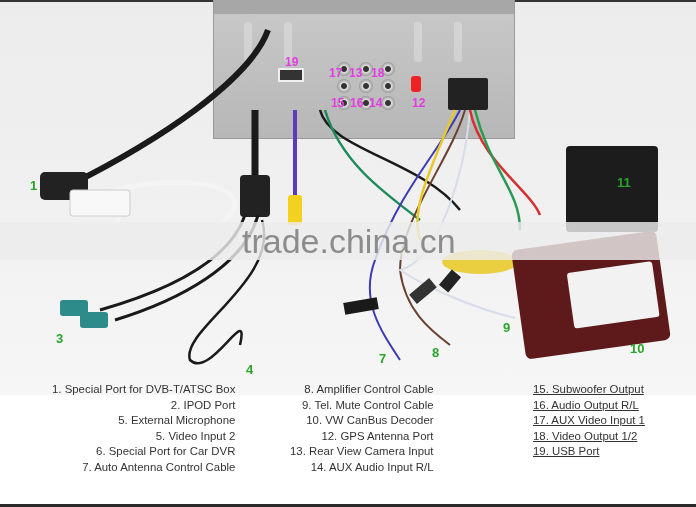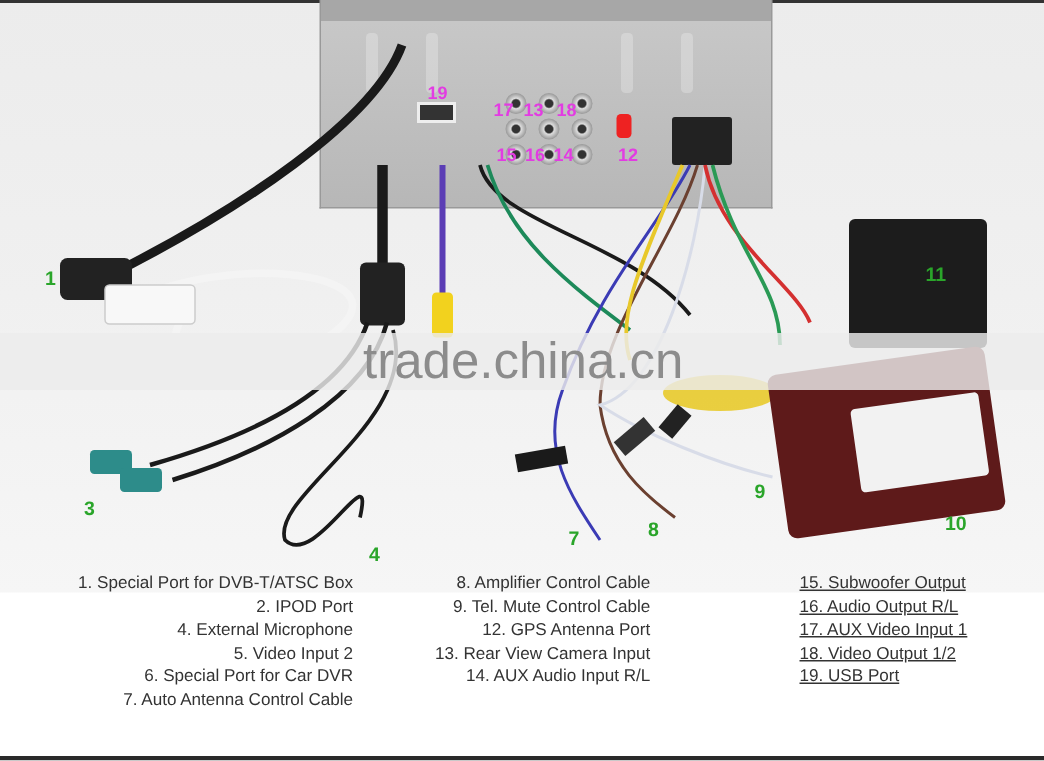--- a/index.html
+++ b/index.html
@@ -108,29 +108,30 @@
   <div class="num pink" style="left:371px;top:66px">18</div>
   <div class="num pink" style="left:331px;top:96px">15</div>
   <div class="num pink" style="left:350px;top:96px">16</div>
   <div class="num pink" style="left:369px;top:96px">14</div>
   <div class="num pink" style="left:412px;top:96px">12</div>
 </div>
 
 <div class="legend col1">
   <div>1.  Special Port for DVB-T/ATSC Box</div>
   <div>2.  IPOD Port</div>
-  <div>4.  External Microphone</div>
+  <div>5.  External Microphone</div>
   <div>5.  Video Input 2</div>
   <div>6.  Special Port for Car DVR</div>
   <div>7.  Auto Antenna Control Cable</div>
 </div>
 
 <div class="legend col2">
   <div>8.  Amplifier Control Cable</div>
   <div>9.  Tel. Mute Control Cable</div>
+  <div>10.  VW CanBus Decoder</div>
   <div>12. GPS Antenna Port</div>
   <div>13. Rear View Camera Input</div>
   <div>14. AUX Audio Input R/L</div>
 </div>
 
 <div class="legend col3">
   <div>15. Subwoofer Output</div>
   <div>16. Audio Output R/L</div>
   <div>17. AUX Video Input 1</div>
   <div>18. Video Output 1/2</div>

